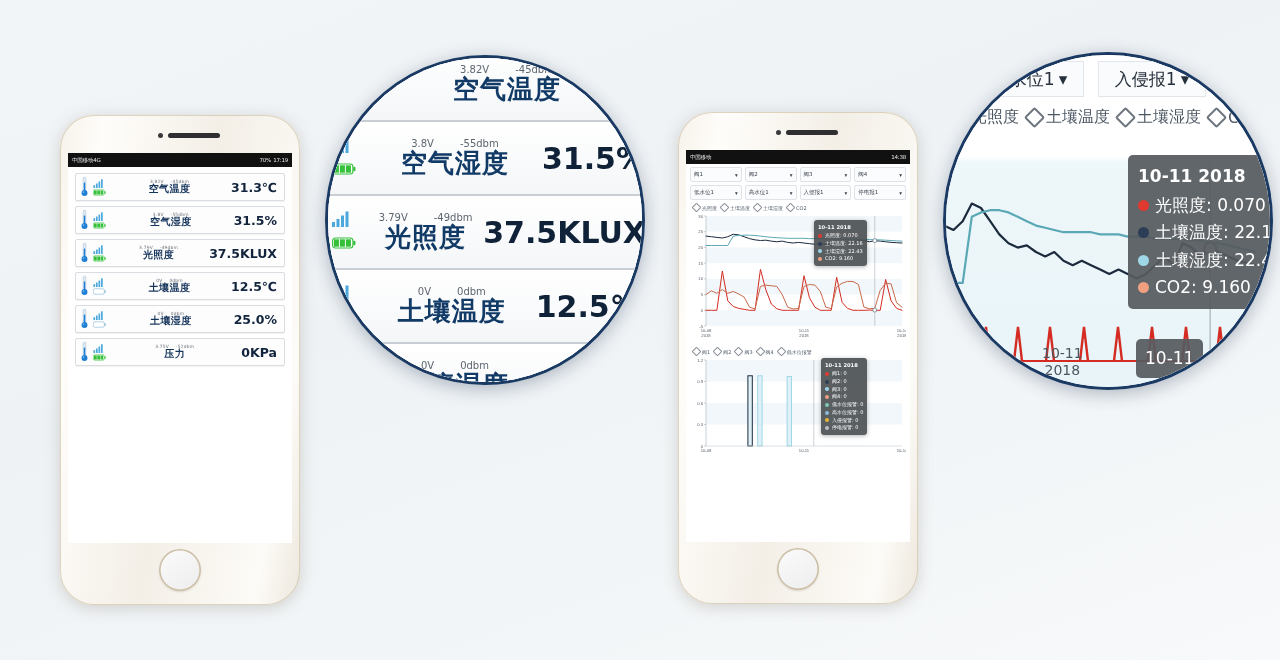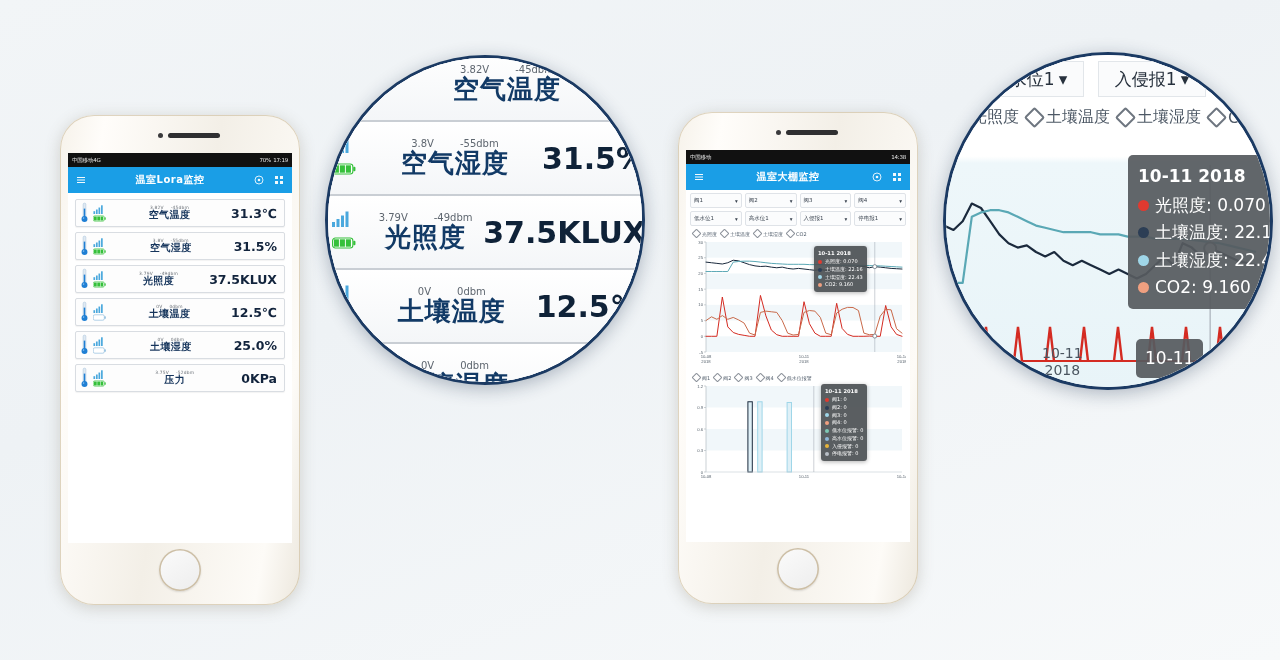--- a/index.html
+++ b/index.html
@@ -131,38 +131,20 @@
     <div class="screen" style="left:8px; top:38px; width:224px; height:390px;">
 
       <div class="sysbar">
         <span>中国移动4G</span>
         <span class="right">
           <span>70%</span>
           <span>17:19</span>
         </span>
       </div>
 
-      <div class="appbar">
-        <svg class="ic" viewBox="0 0 24 24">
-          <rect x="4" y="6" width="16" height="2" fill="#fff"></rect>
-            <rect x="4" y="11" width="16" height="2" fill="#fff"></rect>
-            <rect x="4" y="16" width="16" height="2" fill="#fff"></rect>
-        </svg>
-        <span class="title">温室Lora监控</span>
-        <svg class="ic" viewBox="0 0 24 24">
-          <circle cx="12" cy="12" r="8" fill="none" stroke="#fff" stroke-width="1.8"></circle>
-            <circle cx="12" cy="12" r="2.6" fill="#fff"></circle>
-        </svg>
-        <svg class="ic" viewBox="0 0 24 24">
-          <rect x="4" y="4" width="6" height="6" fill="#fff"></rect>
-            <rect x="14" y="4" width="6" height="6" fill="#fff"></rect>
-            <rect x="4" y="14" width="6" height="6" fill="#fff"></rect>
-            <rect x="14" y="14" width="6" height="6" fill="#fff"></rect>
-        </svg>
-      </div>
 
       <div class="sensor-list" id="left-sensor-list">
           <div class="sensor-row">
             <span class="thermo"><svg width="9" height="22" viewBox="0 0 16 40">
     <rect x="5.5" y="2" width="5" height="26" rx="2.5" fill="#dfe9f2" stroke="#aac4dd" stroke-width="1"></rect>
     <rect x="6.6" y="12" width="2.8" height="17" fill="#1f7fd4"></rect>
     <circle cx="8" cy="31" r="5.4" fill="#1f7fd4"></circle>
     <circle cx="6.3" cy="29.3" r="1.5" fill="#9fd0f5" opacity=".8"></circle>
   </svg></span>
      <span class="sig-bat">
@@ -475,38 +457,20 @@
     <div class="speaker" style="top:18px; margin-left:14px;"></div>
     <div class="screen" style="left:8px; top:38px; width:224px; height:392px;">
 
       <div class="sysbar">
         <span>中国移动</span>
         <span class="right">
           <span>14:38</span>
         </span>
       </div>
 
-      <div class="appbar">
-        <svg class="ic" viewBox="0 0 24 24">
-          <rect x="4" y="6" width="16" height="2" fill="#fff"></rect>
-            <rect x="4" y="11" width="16" height="2" fill="#fff"></rect>
-            <rect x="4" y="16" width="16" height="2" fill="#fff"></rect>
-        </svg>
-        <span class="title">温室大棚监控</span>
-        <svg class="ic" viewBox="0 0 24 24">
-          <circle cx="12" cy="12" r="8" fill="none" stroke="#fff" stroke-width="1.8"></circle>
-            <circle cx="12" cy="12" r="2.6" fill="#fff"></circle>
-        </svg>
-        <svg class="ic" viewBox="0 0 24 24">
-          <rect x="4" y="4" width="6" height="6" fill="#fff"></rect>
-            <rect x="14" y="4" width="6" height="6" fill="#fff"></rect>
-            <rect x="4" y="14" width="6" height="6" fill="#fff"></rect>
-            <rect x="14" y="14" width="6" height="6" fill="#fff"></rect>
-        </svg>
-      </div>
 
       <div class="selrow" id="sel-row-1">
           <div class="sel">
             <span>阀1</span>
                    <span>▾</span>
           </div>
           <div class="sel">
             <span>阀2</span>
                    <span>▾</span>
           </div>

